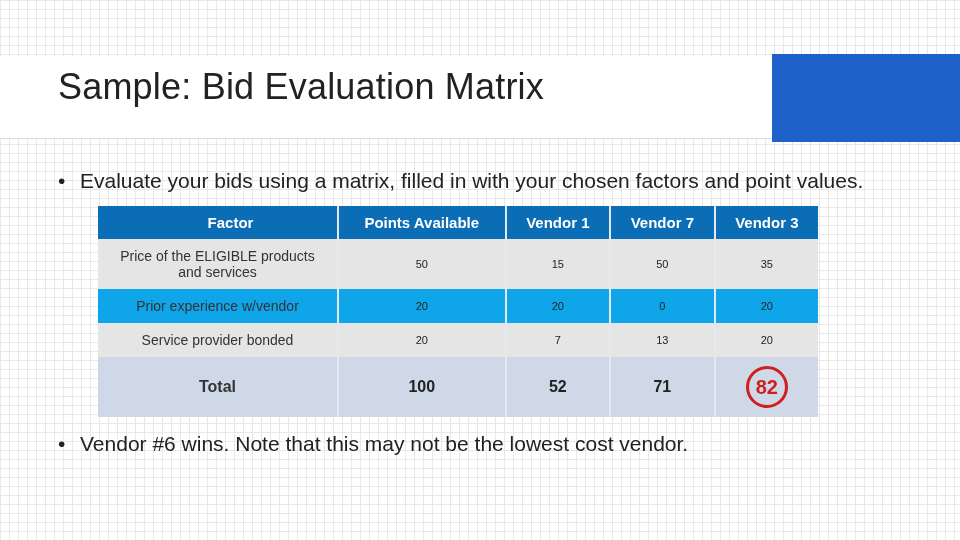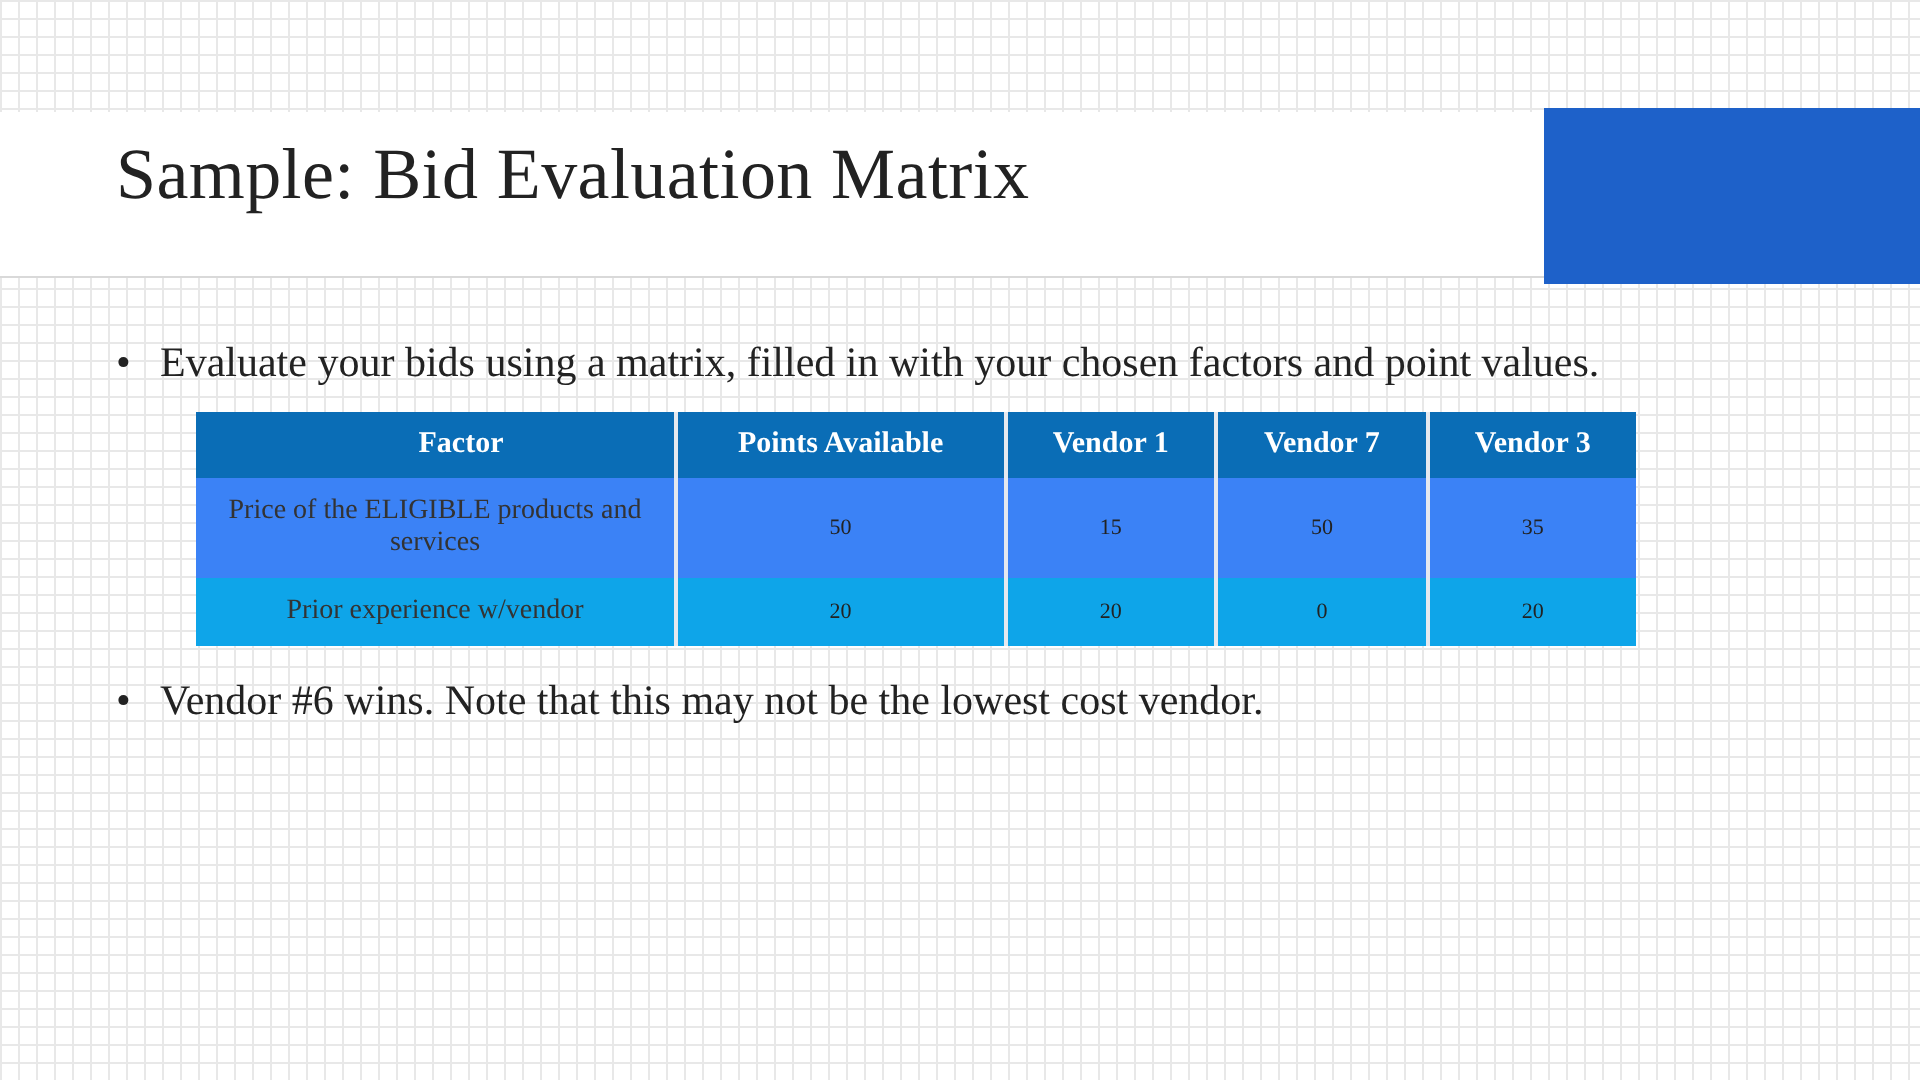--- a/index.html
+++ b/index.html
@@ -1,15 +1,15 @@
 <!DOCTYPE html>
 <html><head>
 <meta charset="utf-8">
 <style>
-  * { box-sizing: border-box; margin: 0; padding: 0; font-family: Liberation Serif, serif; }
+  * { box-sizing: border-box; margin: 0; padding: 0; }
   html, body { width: 960px; height: 540px; font-family: "Segoe UI", "Trebuchet MS", Arial, sans-serif; background: #fff; }
   body {
     background:
       linear-gradient(#e8e8e8 1px, transparent 1px) 0 0 / 100% 9px,
       linear-gradient(90deg, #e8e8e8 1px, transparent 1px) 0 0 / 9px 100%,
       #fff;
   }
   .slide { position: relative; width: 960px; height: 540px; }
   .title-band {
     position: absolute; left: 0; top: 56px; width: 960px; height: 82px;
@@ -35,21 +35,21 @@
     padding: 8px 10px; text-align: center; border-right: 2px solid #e5e9ef;
   }
   .matrix thead th:first-child { text-align: center; width: 240px; padding-left: 36px; }
   .matrix thead th:last-child { border-right: none; }
   .matrix tbody td {
     font-size: 11px; color: #222; text-align: center; padding: 9px 10px;
     border-right: 2px solid #e5e9ef;
   }
   .matrix tbody td:last-child { border-right: none; }
   .matrix tbody td.factor { font-size: 14px; color: #333; }
-  .band-a { background: #3b82f6; }
+  .band-a { background: #e5e5e5; }
   .band-b { background: #0ea5e9; }
   .matrix tbody tr.total td { background: #cfd8e6; font-weight: 700; font-size: 16px; }
   .matrix tbody tr.total td.factor { font-weight: 700; }
   .winner-cell { position: relative; }
   .winner {
     display: inline-block; color: #cf1f1f; font-weight: 800; font-size: 20px;
     border: 3px solid #cf1f1f; border-radius: 50%;
     width: 42px; height: 42px; line-height: 36px; text-align: center;
     background: #cfd8e6;
   }
@@ -89,20 +89,36 @@
             <td>50</td>
             <td>35</td>
           </tr>
           <tr class="band-b">
             <td class="factor">Prior experience w/vendor</td>
             <td>20</td>
             <td>20</td>
             <td>0</td>
             <td>20</td>
           </tr>
+          <tr class="band-a">
+            <td class="factor">Service provider bonded</td>
+            <td>20</td>
+            <td>7</td>
+            <td>13</td>
+            <td>20</td>
+          </tr>
+          <tr class="total">
+            <td class="factor">Total</td>
+            <td>100</td>
+            <td>52</td>
+            <td>71</td>
+            <td class="winner-cell">
+              <span class="winner">82</span>
+            </td>
+          </tr>
         </tbody>
       </table>
     </div>
 
     <div class="bullet">
       <span class="dot">•</span>
       <span class="txt">Vendor #6 wins. Note that this may not be the lowest cost vendor.</span>
     </div>
 
   </div>

